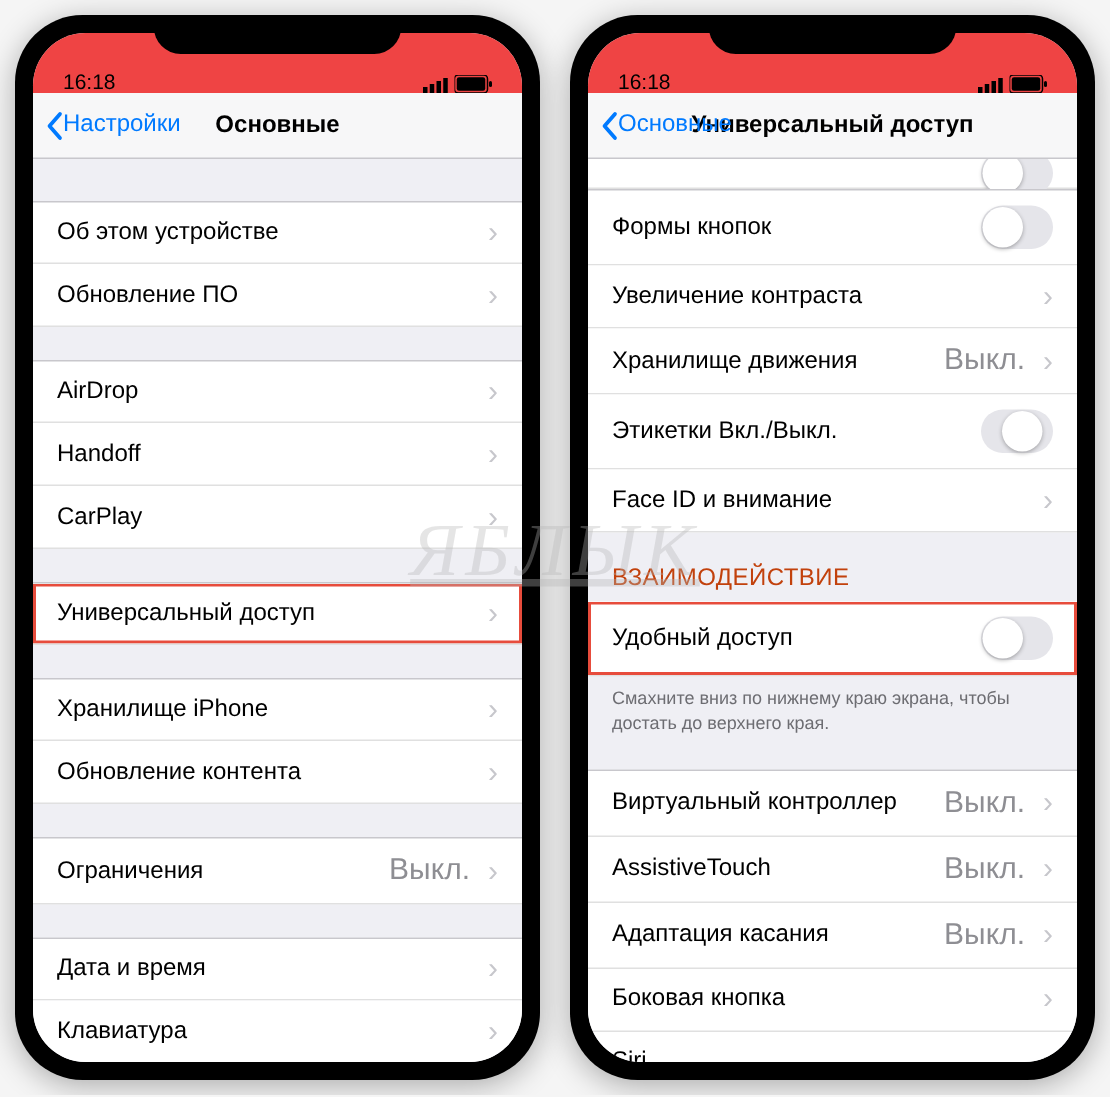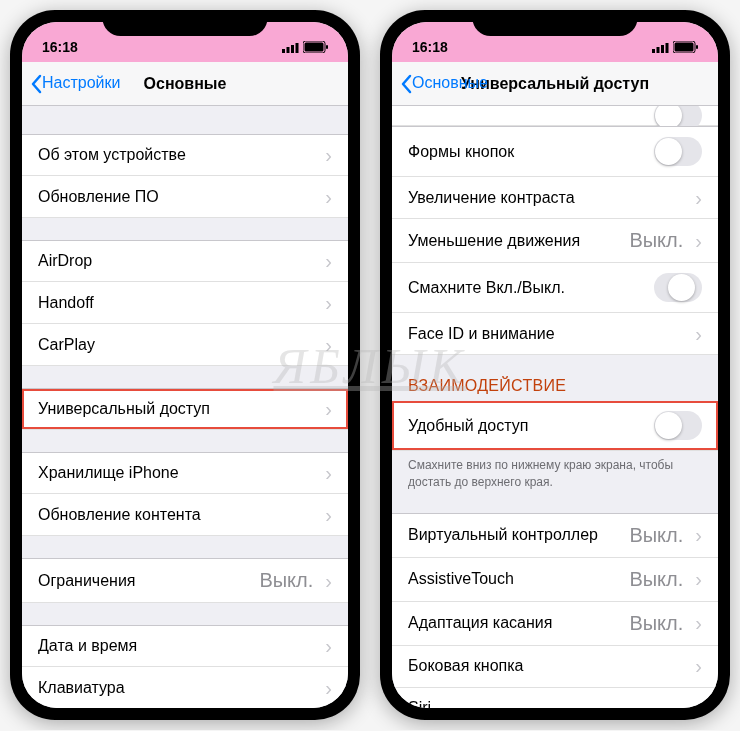--- a/index.html
+++ b/index.html
@@ -36,25 +36,25 @@
       width: 165px;
       height: 26px;
       background: #000;
       border-radius: 0 0 18px 18px;
       z-index: 10;
     }
     .status-bar {
       height: 40px;
       display: flex;
       justify-content: space-between;
-      align-items: center;
+      align-items: flex-end;
       padding: 10px 20px 0;
-      background: #f9a8d4;
+      background: #ef4444;
       font-size: 14px;
-      font-weight: 700;
+      font-weight: 400;
     }
     .status-right { display: flex; align-items: center; gap: 4px; }
     .nav-bar {
       height: 44px;
       background: #f7f7f8;
       border-bottom: 1px solid #c8c7cc;
       display: flex;
       align-items: center;
       padding: 0 8px;
       position: relative;
@@ -330,28 +330,28 @@
               </div>
             </span>
           </div>
         <div class="row">
             <span class="label">Увеличение контраста</span>
             <span class="trail">
               <span class="chevron">›</span>
             </span>
           </div>
         <div class="row">
-            <span class="label">Уменьшение движения</span>
+            <span class="label">Хранилище движения</span>
             <span class="trail">
               <span class="value">Выкл.</span>
               <span class="chevron">›</span>
             </span>
           </div>
         <div class="row">
-            <span class="label">Смахните Вкл./Выкл.</span>
+            <span class="label">Этикетки Вкл./Выкл.</span>
             <span class="trail">
               <div class="toggle off weird">
                 <div class="knob"></div>
               </div>
             </span>
           </div>
         <div class="row">
             <span class="label">Face ID и внимание</span>
             <span class="trail">
               <span class="chevron">›</span>

